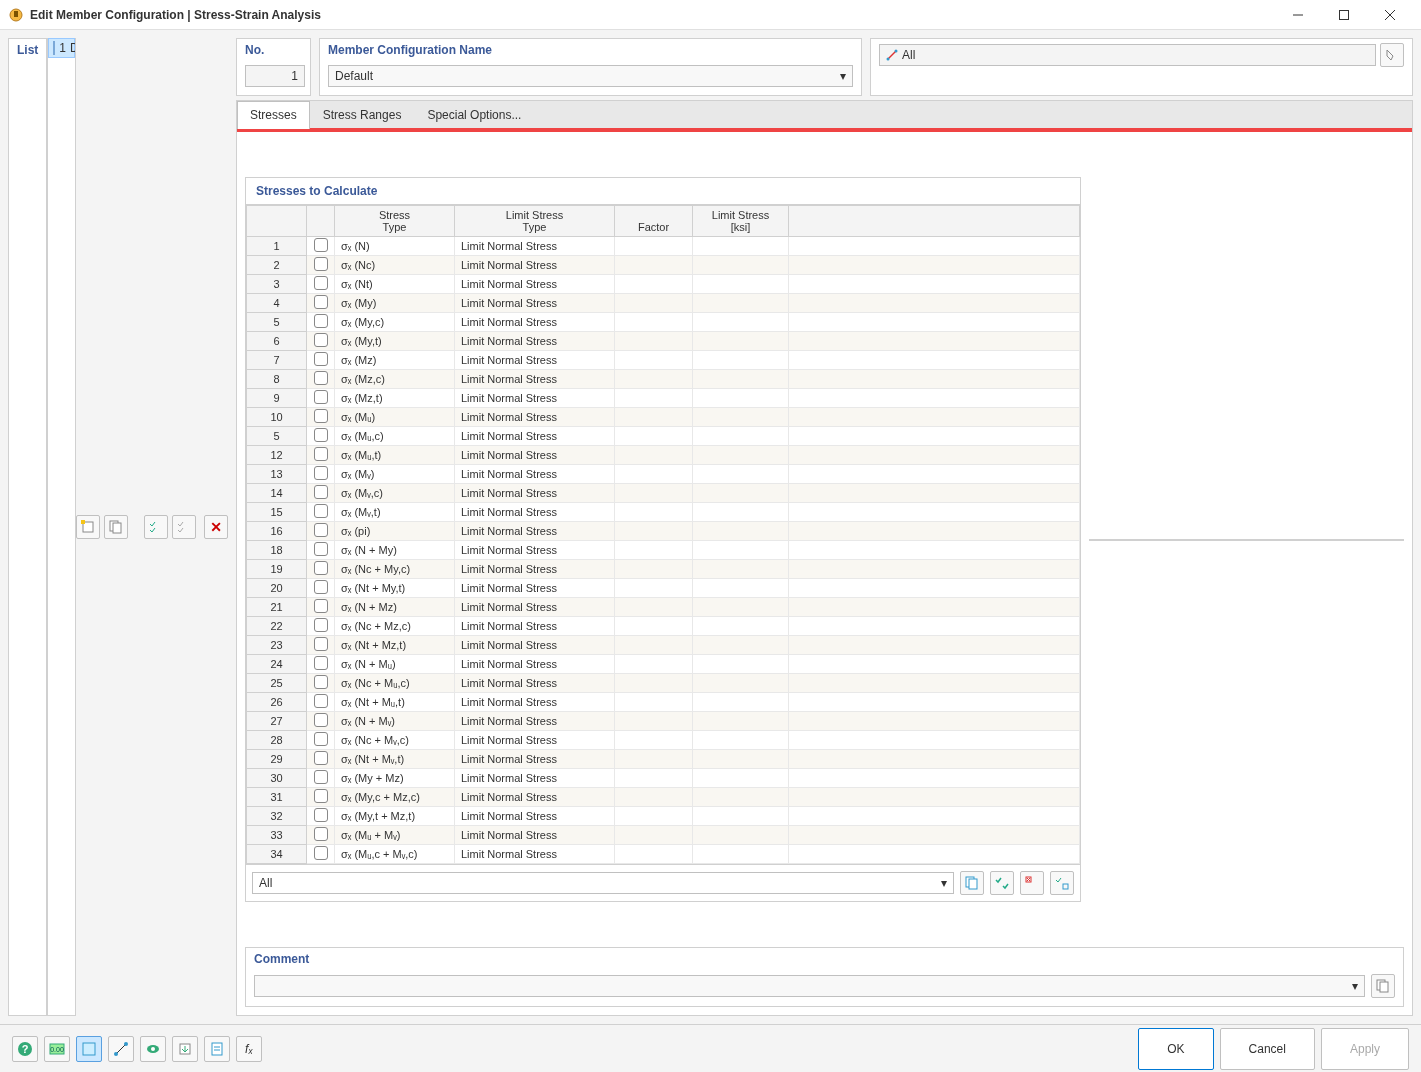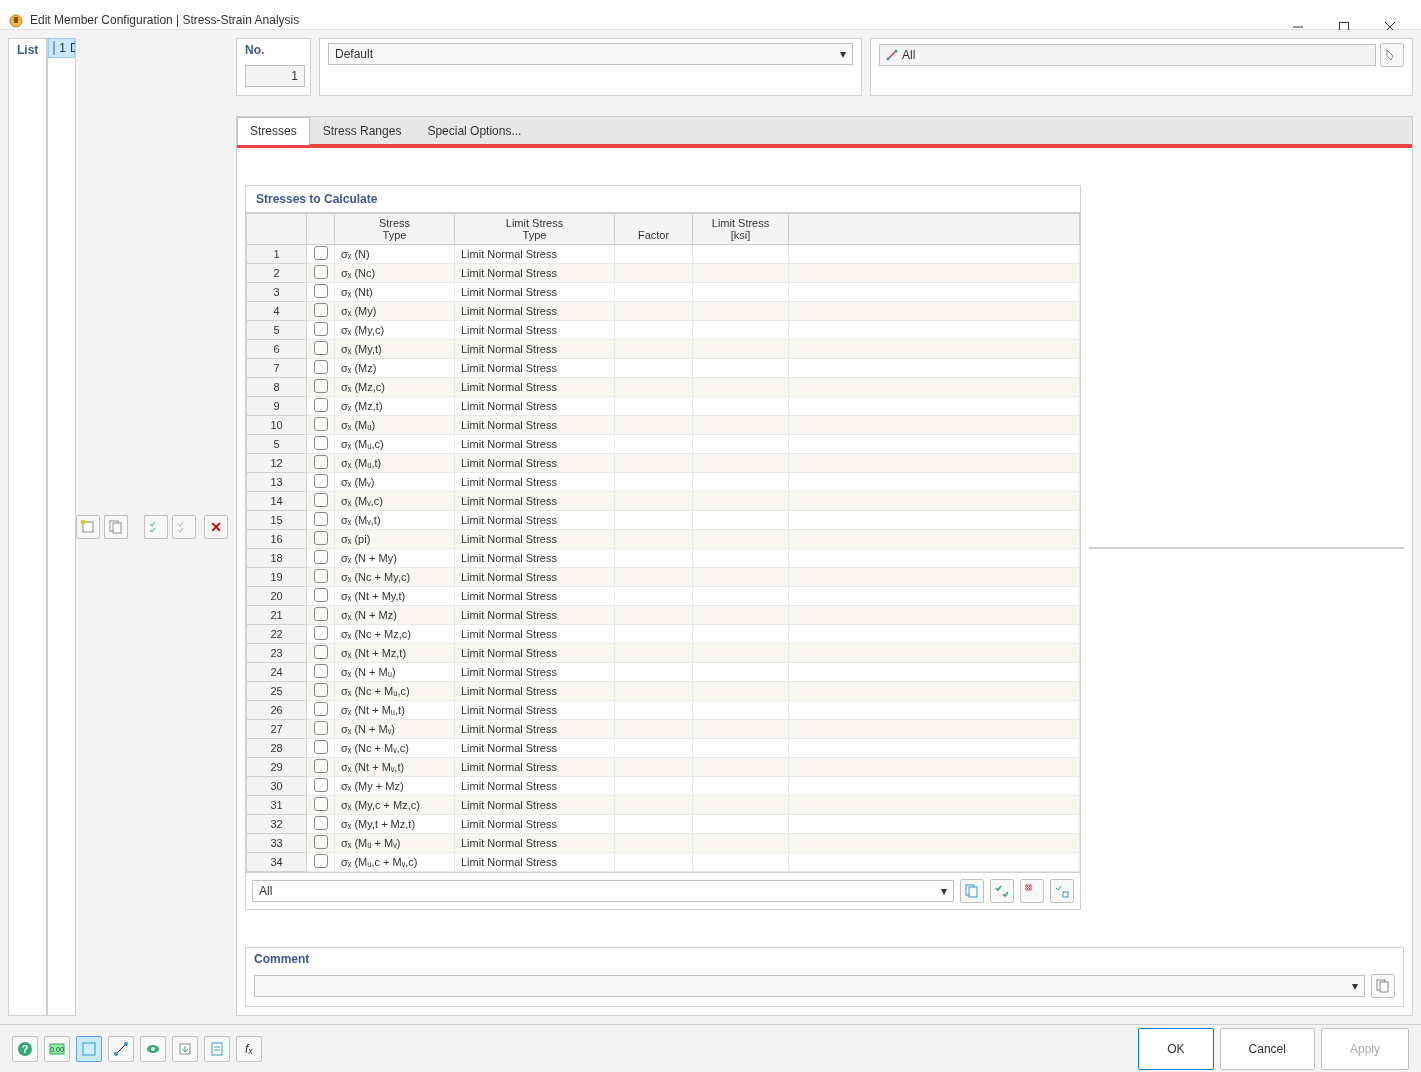--- a/index.html
+++ b/index.html
@@ -1,38 +1,38 @@
 <!DOCTYPE html>
 <html><head>
 <meta charset="utf-8">
 <style>
 * { box-sizing: border-box; margin: 0; padding: 0; }
 body { font-family: 'Segoe UI', Tahoma, sans-serif; font-size: 12px; background: #f0f0f0; color: #333; overflow: hidden; }
 .window { width: 1421px; height: 1072px; background: #fff; display: flex; flex-direction: column; }
-.titlebar { height: 30px; display: flex; align-items: flex-start; padding: 13px 8px; background: #fff; border-bottom: 1px solid #e0e0e0; }
+.titlebar { height: 30px; display: flex; align-items: center; padding: 13px 8px; background: #fff; border-bottom: 1px solid #e0e0e0; font-weight: bold; }
 .titlebar-icon { width: 16px; height: 16px; margin-right: 6px; }
 .titlebar-text { flex: 1; font-size: 12px; }
 .win-controls { display: flex; gap: 0; }
 .win-btn { width: 46px; height: 28px; display: flex; align-items: center; justify-content: center; cursor: pointer; }
 
 .content { flex: 1; display: flex; padding: 8px; gap: 8px; background: #f4f4f4; }
 
 .left-panel { width: 220px; display: flex; flex-direction: row; }
 .panel-header { background: #fff; border: 1px solid #d0d0d0; padding: 4px 8px; font-weight: 600; color: #3b5998; font-size: 12px; }
 .list-box { flex: 1; background: #fff; border: 1px solid #d0d0d0; border-top: none; overflow: auto; }
 .list-item { display: flex; align-items: center; padding: 2px 4px; gap: 4px; cursor: pointer; }
 .list-item.selected { background: #cce8ff; border: 1px solid #99c9ff; }
 .list-item-check { width: 14px; height: 14px; background: #a8d8ff; border: 1px solid #7aa8d8; }
 .list-item-num { width: 18px; text-align: right; }
 .left-toolbar { display: flex; gap: 4px; padding: 4px 0; align-items: center; }
 .tbtn { width: 24px; height: 24px; border: 1px solid #c0c0c0; background: #f8f8f8; display: flex; align-items: center; justify-content: center; cursor: pointer; font-size: 11px; border-radius: 2px; }
 .tbtn.red { color: #cc0000; font-weight: bold; font-size: 14px; }
 .spacer { flex: 1; }
 
-.right-panel { flex: 1; display: flex; flex-direction: column; gap: 20px; }
+.right-panel { flex: 1; display: flex; flex-direction: column; gap: 4px; }
 .top-row { display: flex; gap: 8px; }
 .field-group { background: #fff; border: 1px solid #d0d0d0; }
 .field-label { padding: 4px 8px; font-weight: 600; color: #3b5998; font-size: 12px; }
 .field-body { padding: 4px 8px 8px 8px; }
 .no-box { width: 60px; border: 1px solid #c0c0c0; background: #f4f4f4; padding: 3px 6px; text-align: right; }
 .name-group { flex: 1; min-width: 0; width: 455px; }
 .select { width: 100%; border: 1px solid #c0c0c0; background: #f8f8f8; padding: 3px 6px; display: flex; align-items: center; justify-content: space-between; cursor: pointer; }
 .assigned-group { flex: 1; }
 .assigned-body { display: flex; gap: 4px; align-items: center; padding: 4px 8px 8px 8px; }
 .assigned-input { flex: 1; border: 1px solid #c0c0c0; background: #f4f4f4; padding: 3px 6px; display: flex; align-items: center; gap: 4px; }
@@ -151,20 +151,21 @@
 
     <div class="right-panel">
       <div class="top-row">
         <div class="field-group" style="width:75px;">
           <div class="field-label">No.</div>
           <div class="field-body">
             <div class="no-box">1</div>
           </div>
         </div>
         <div class="field-group name-group">
+          <div class="field-label">Member Configuration Name</div>
           <div class="field-body">
             <div class="select">
               <span>Default</span>
               <span>▾</span>
             </div>
           </div>
         </div>
         <div class="field-group assigned-group">
           <div class="assigned-body">
             <div class="assigned-input">

